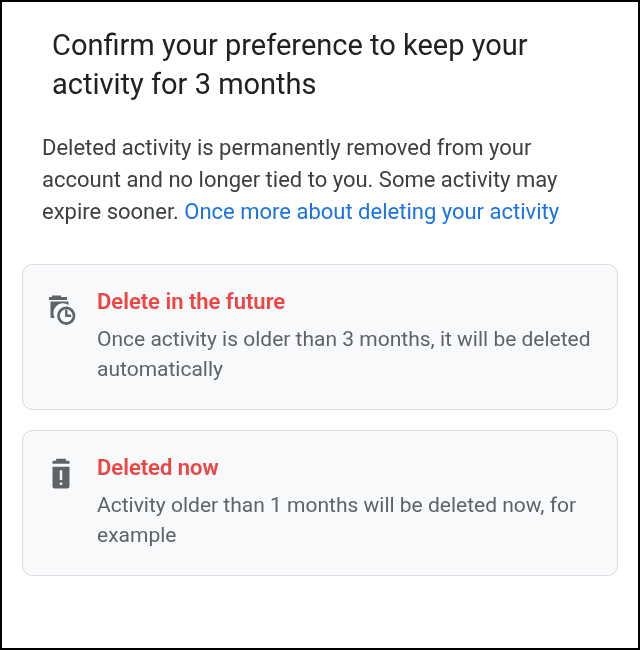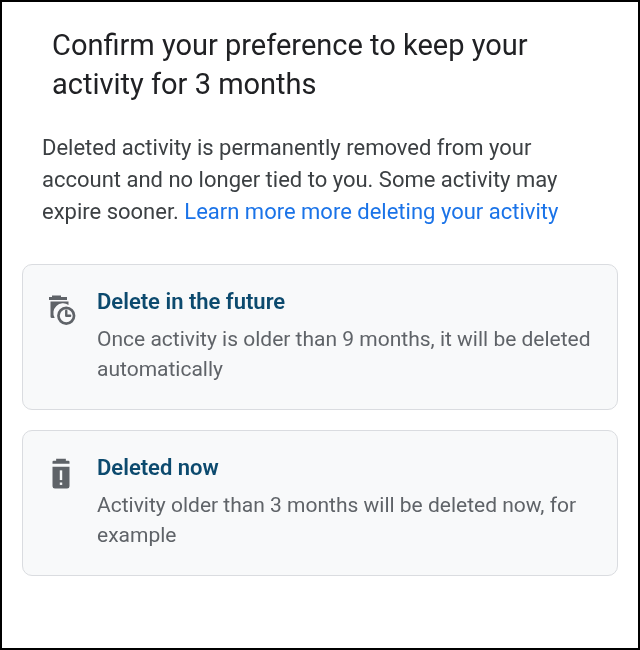--- a/index.html
+++ b/index.html
@@ -61,62 +61,62 @@
       align-items: flex-start;
       justify-content: center;
       margin-top: 2px;
     }
     .card-content {
       flex: 1;
     }
     .card-title {
       font-size: 22px;
       font-weight: 600;
-      color: #0c4a6e;
+      color: #ef4444;
       margin-bottom: 10px;
     }
     .card-subtitle {
       font-size: 21px;
       color: #5f6368;
       line-height: 1.45;
       font-weight: 400;
     }
   </style>
 </head>
 <body>
 
 <div class="container">
   <h1 class="title">Confirm your preference to keep your activity for 3 months</h1>
 
   <p class="description">
-    <span>Deleted activity is permanently removed from your account and no longer tied to you. Some activity may expire sooner. </span><a class="learn-more">Learn more more deleting your activity</a>
+    <span>Deleted activity is permanently removed from your account and no longer tied to you. Some activity may expire sooner. </span><a class="learn-more">Once more about deleting your activity</a>
   </p>
 </div>
 
 <div class="cards">
   <div class="card">
     <div class="card-icon">
       <svg width="36" height="36" viewBox="0 0 24 24">
         <path fill="#5f6368" d="M5 4h1V3h6v1h4v2H4V4h1zm0 3h12v2.3a6.5 6.5 0 0 0-9.2 8.7H6a1 1 0 0 1-1-1V7z"></path>
         <circle cx="15.5" cy="16.5" r="5.2" fill="none" stroke="#5f6368" stroke-width="1.8"></circle>
         <path d="M15.5 13.2v3.3h2.6" fill="none" stroke="#5f6368" stroke-width="1.6" stroke-linecap="round" stroke-linejoin="round"></path>
       </svg>
     </div>
     <div class="card-content">
       <div class="card-title">Delete in the future</div>
-      <div class="card-subtitle">Once activity is older than 9 months, it will be deleted automatically</div>
+      <div class="card-subtitle">Once activity is older than 3 months, it will be deleted automatically</div>
     </div>
   </div>
 
   <div class="card">
     <div class="card-icon">
       <svg width="30" height="34" viewBox="0 0 24 28">
         <path fill="#5f6368" d="M6 3h2V1.5h8V3h2a1 1 0 0 1 1 1v1.5H5V4a1 1 0 0 1 1-1zm-1 5h14v16a2 2 0 0 1-2 2H7a2 2 0 0 1-2-2V8z"></path>
         <rect x="11" y="11" width="2" height="8" fill="#f8f9fa"></rect>
         <rect x="11" y="21" width="2" height="2" fill="#f8f9fa"></rect>
       </svg>
     </div>
     <div class="card-content">
       <div class="card-title">Deleted now</div>
-      <div class="card-subtitle">Activity older than 3 months will be deleted now, for example</div>
+      <div class="card-subtitle">Activity older than 1 months will be deleted now, for example</div>
     </div>
   </div>
 </div>
 
 </body></html>

